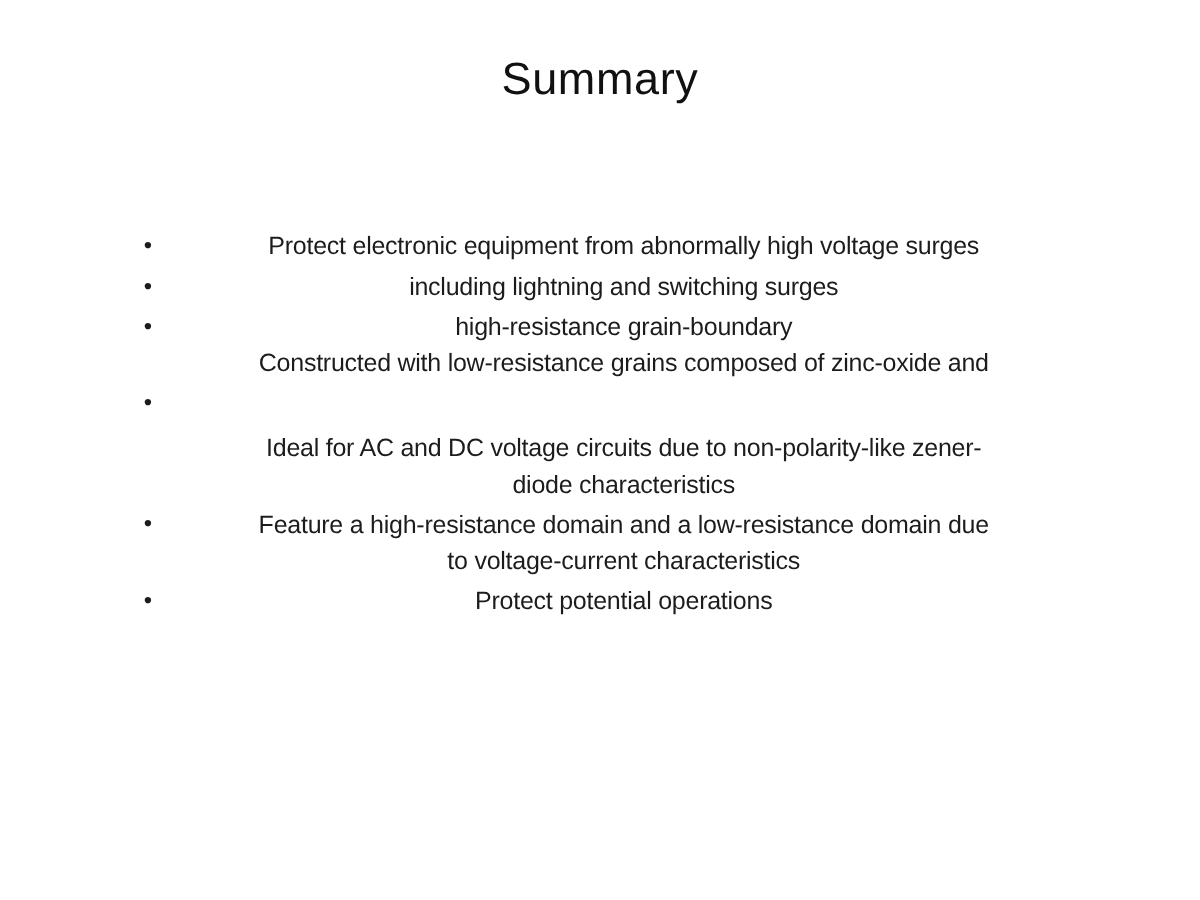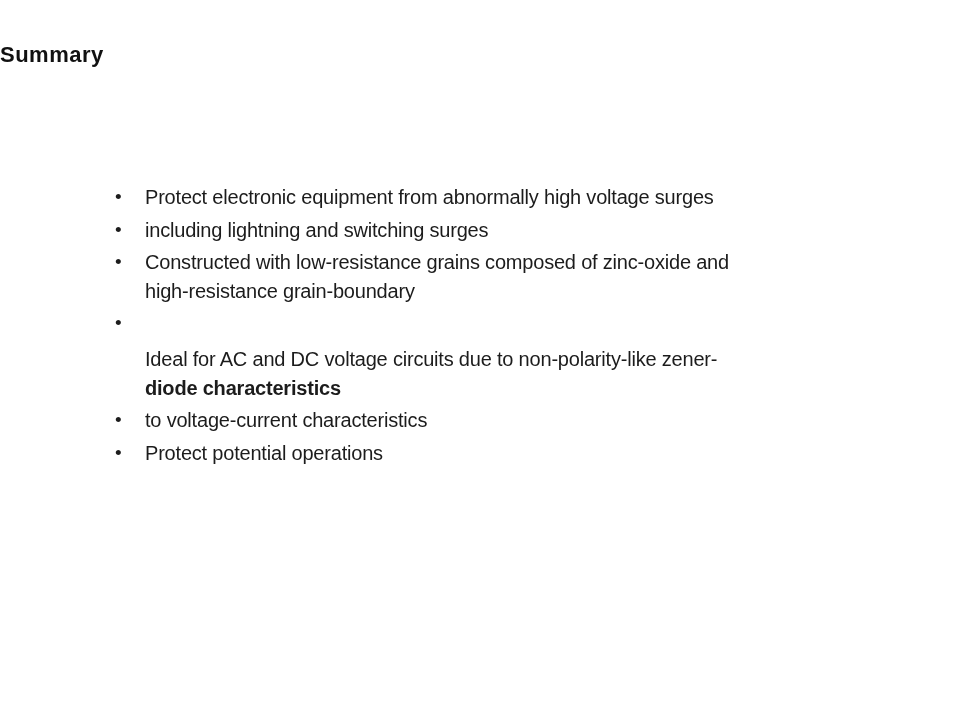--- a/index.html
+++ b/index.html
@@ -13,23 +13,23 @@
     height: 720px;
     background: #ffffff;
     font-family: "Liberation Sans", "DejaVu Sans", sans-serif;
     overflow: hidden;
   }
   .slide-title {
     position: absolute;
     top: 42px;
     left: 0;
     width: 100%;
-    text-align: left;
-    font-size: 22px;
-    font-weight: bold;
+    text-align: center;
+    font-size: 36px;
+    font-weight: normal;
     letter-spacing: 0.5px;
     color: #111111;
   }
   .bullet-list {
     position: absolute;
     top: 183px;
     left: 113px;
     width: 740px;
     color: #1c1c1c;
     font-size: 20px;
@@ -48,20 +48,21 @@
     padding-left: 2px;
     box-sizing: border-box;
     font-size: 19px;
     color: #1c1c1c;
   }
   .bullet-lines {
     flex: 1 1 auto;
   }
   .bullet-line {
     white-space: nowrap;
+    text-align: center;
   }
 </style>
 </head>
 <body>
 
 <div class="slide">
 
   <div class="slide-title">Summary</div>
 
   <div class="bullet-list">
@@ -76,36 +77,37 @@
     <div class="bullet-item">
       <span class="bullet-marker">•</span>
       <span class="bullet-lines">
         <span class="bullet-line" style="display: block;">including lightning and switching surges</span>
       </span>
     </div>
 
     <div class="bullet-item">
       <span class="bullet-marker">•</span>
       <span class="bullet-lines">
+        <span class="bullet-line" style="display: block;">high-resistance grain-boundary</span>
         <span class="bullet-line" style="display: block;">Constructed with low-resistance grains composed of zinc-oxide and</span>
-        <span class="bullet-line" style="display: block;">high-resistance grain-boundary</span>
       </span>
     </div>
 
     <div class="bullet-item">
       <span class="bullet-marker">•</span>
       <span class="bullet-lines">
         <span class="bullet-line" style="display: block; margin-top: 36px;">Ideal for AC and DC voltage circuits due to non-polarity-like zener-</span>
-        <span class="bullet-line" style="display: block; font-weight: bold;">diode characteristics</span>
+        <span class="bullet-line" style="display: block;">diode characteristics</span>
       </span>
     </div>
 
     <div class="bullet-item">
       <span class="bullet-marker">•</span>
       <span class="bullet-lines">
+        <span class="bullet-line" style="display: block;">Feature a high-resistance domain and a low-resistance domain due</span>
         <span class="bullet-line" style="display: block;">to voltage-current characteristics</span>
       </span>
     </div>
 
     <div class="bullet-item">
       <span class="bullet-marker">•</span>
       <span class="bullet-lines">
         <span class="bullet-line" style="display: block;">Protect potential operations</span>
       </span>
     </div>

